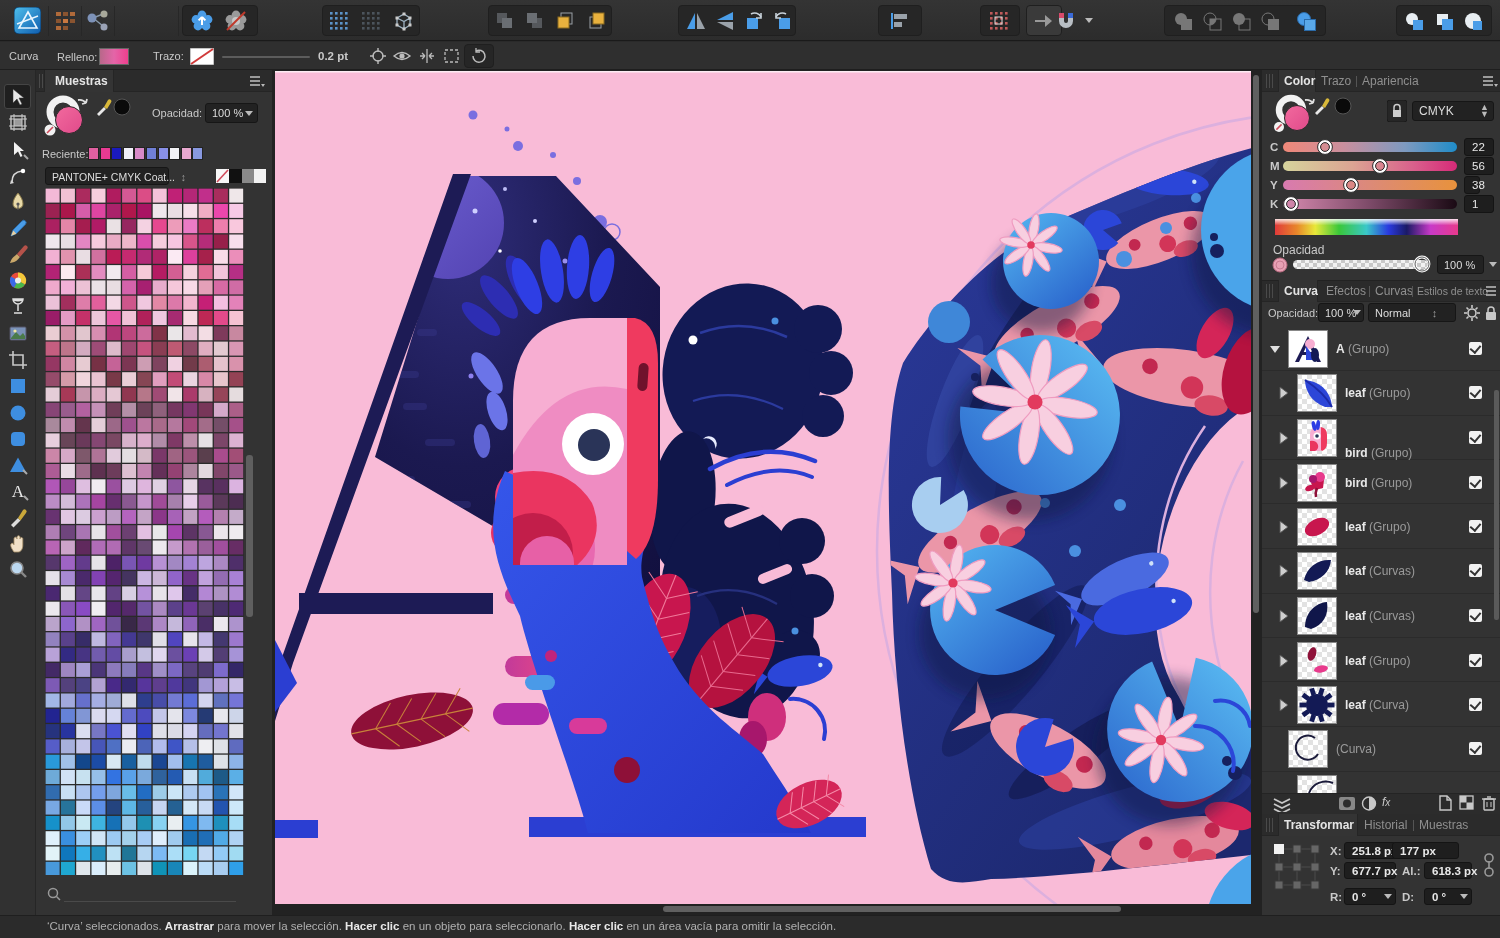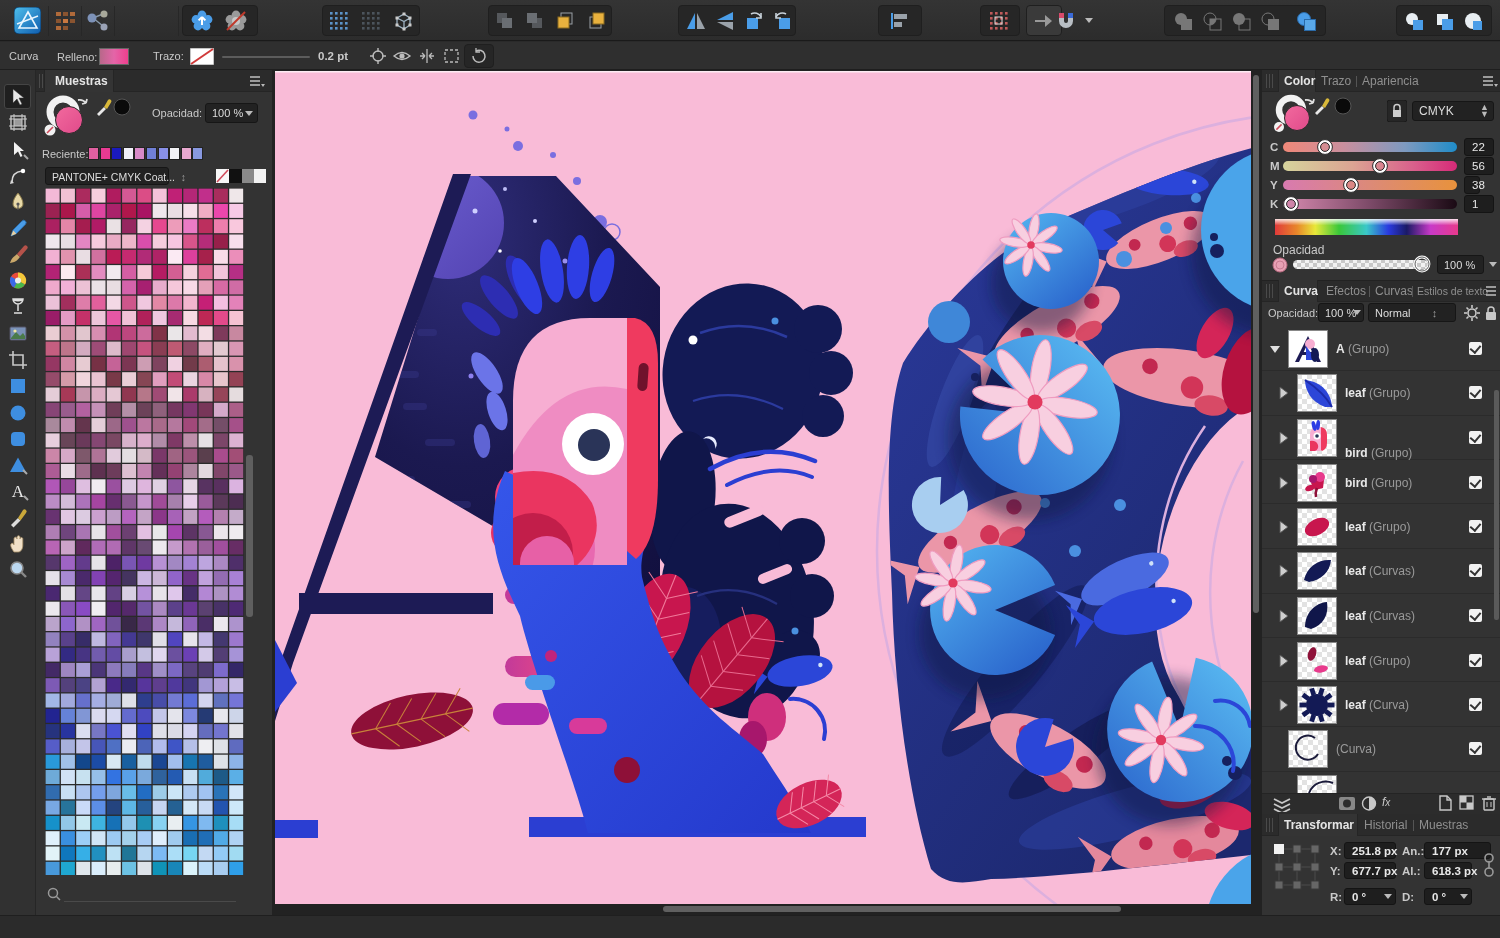--- a/index.html
+++ b/index.html
@@ -1386,20 +1386,24 @@
         <line x1="534" y1="727.75" x2="551.85" y2="716.55" stroke="#f58aa8" stroke-width="1"></line>
         <line x1="534" y1="741.75" x2="516.15" y2="730.55" stroke="#f58aa8" stroke-width="1"></line>
         <line x1="534" y1="741.75" x2="551.85" y2="730.55" stroke="#f58aa8" stroke-width="1"></line>
         <line x1="534" y1="754.0" x2="516.15" y2="742.8" stroke="#f58aa8" stroke-width="1"></line>
         <line x1="534" y1="754.0" x2="551.85" y2="742.8" stroke="#f58aa8" stroke-width="1"></line>
       </g>
     </svg>
     <div class="abs" style="left:1253px;top:75px;width:6px;height:538px;background:#606060;border-radius:3px"></div>
     <div class="abs" style="left:663px;top:906px;width:458px;height:6px;background:#606060;border-radius:3px"></div>
     <div class="abs" style="left:0;top:915px;width:1500px;height:23px;background:#2b2b2b;border-top:1px solid #1f1f1f"></div>
+    <div class="abs" style="left:47px;top:920px;font-size:11.5px;color:#b0b0b0">
+‘Curva’ seleccionados. <b style="color:#e8e8e8">Arrastrar</b> para mover la selección.
+ <b style="color:#e8e8e8">Hacer clic</b> en un objeto para seleccionarlo.
+ <b style="color:#e8e8e8">Hacer clic</b> en un área vacía para omitir la selección.</div>
     <div class="abs" style="left:1262px;top:70px;width:238px;height:845px;background:#333"></div>
     <div class="abs" style="left:1262px;top:70px;width:238px;height:22px;background:#2b2b2b;border-bottom:1px solid #252525"></div>
     <div class="abs" style="left:1278px;top:70px;width:38px;height:22px;background:#343434;border-left:1px solid #252525;border-right:1px solid #252525"></div>
     <div class="panel-tab" style="left:1284px;top:74px">Color</div>
     <div class="panel-tab dim" style="left:1321px;top:74px">Trazo</div>
     <div class="abs" style="left:1356px;top:76px;width:1px;height:11px;background:#555"></div>
     <div class="panel-tab dim" style="left:1362px;top:74px">Apariencia</div>
     <svg class="abs" style="left:1481px;top:74px" width="18" height="14">
 <g stroke="#b8b8b8" stroke-width="1.6">
         <line x1="2" y1="3" x2="12" y2="3"></line>
@@ -1855,21 +1859,21 @@
       <rect x="21" y="3" width="8" height="8" fill="#666" stroke="#3a3a3a"></rect>
       <rect x="21" y="21" width="8" height="8" fill="#666" stroke="#3a3a3a"></rect>
       <rect x="21" y="39" width="8" height="8" fill="#666" stroke="#3a3a3a"></rect>
       <rect x="39" y="3" width="8" height="8" fill="#666" stroke="#3a3a3a"></rect>
       <rect x="39" y="21" width="8" height="8" fill="#666" stroke="#3a3a3a"></rect>
       <rect x="39" y="39" width="8" height="8" fill="#666" stroke="#3a3a3a"></rect>
     </svg>
     <div class="lbl" style="left:1330px;top:845px;font-weight:bold;font-size:11.5px">X:</div>
     <div class="field" style="left:1344px;top:842px;width:52px;height:17px">251.8 px</div>
     <div class="lbl" style="left:1402px;top:845px;font-weight:bold;font-size:11.5px">An.:</div>
-    <div class="field" style="left:1424px;top:842px;width:67px;height:17px">177 px</div>
+    <div class="field" style="left:1392px;top:842px;width:67px;height:17px">177 px</div>
     <div class="lbl" style="left:1330px;top:865px;font-weight:bold;font-size:11.5px">Y:</div>
     <div class="field" style="left:1344px;top:862px;width:52px;height:17px">677.7 px</div>
     <div class="lbl" style="left:1402px;top:865px;font-weight:bold;font-size:11.5px">Al.:</div>
     <div class="field" style="left:1424px;top:862px;width:48px;height:17px">618.3 px</div>
     <div class="lbl" style="left:1330px;top:891px;font-weight:bold;font-size:11.5px">R:</div>
     <div class="field" style="left:1344px;top:888px;width:52px;height:17px">0 °</div>
     <div class="caret" style="left:1384px;top:894px"></div>
     <div class="lbl" style="left:1402px;top:891px;font-weight:bold;font-size:11.5px">D:</div>
     <div class="field" style="left:1424px;top:888px;width:48px;height:17px">0 °</div>
     <div class="caret" style="left:1460px;top:894px"></div>

